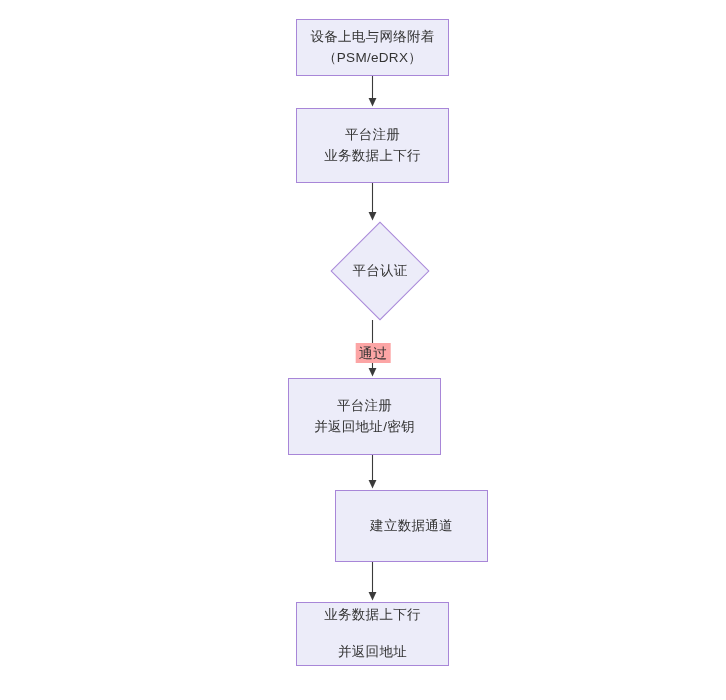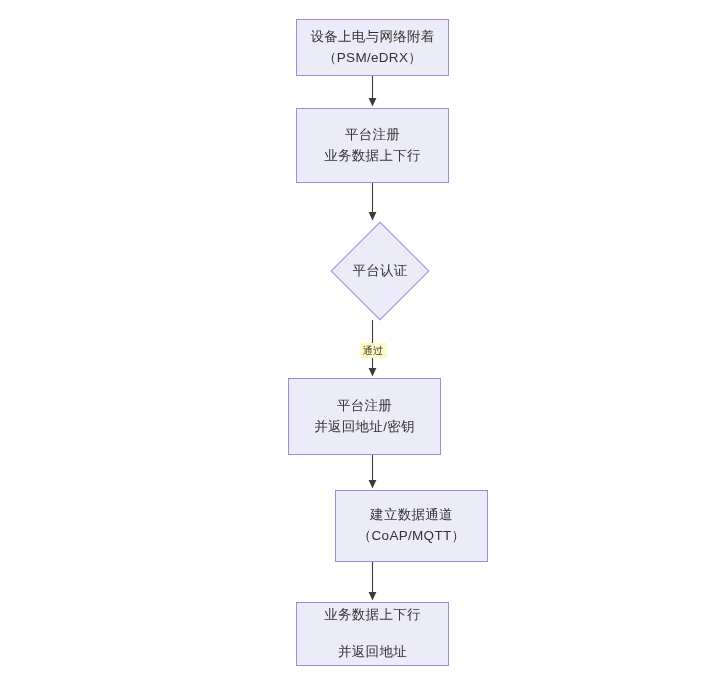--- a/index.html
+++ b/index.html
@@ -69,23 +69,23 @@
     z-index: 2;
     color: #333333;
     font-size: 13.5px;
     letter-spacing: 0.3px;
     white-space: nowrap;
   }
 
   .edge-label {
     position: absolute;
     z-index: 3;
-    background: #fef9c3;
+    background: #fca5a5;
     color: #333333;
-    font-size: 10px;
+    font-size: 14px;
     line-height: 1.3;
     padding: 1px 3px;
     letter-spacing: 0.3px;
     white-space: nowrap;
     transform: translateX(-50%);
   }
 
   svg.connectors {
     position: absolute;
     left: 0;
@@ -135,21 +135,20 @@
     <span>通过</span>
   </div>
 
   <div class="node" style="left:288px; top:378px; width:153px; height:77px;">
     <span class="line">平台注册</span>
     <span class="line">并返回地址/密钥</span>
   </div>
 
   <div class="node" style="left:296px; top:490px; width:153px; height:72px;margin-left:39px;">
     <span class="line">建立数据通道</span>
-    <span class="line">（CoAP/MQTT）</span>
   </div>
 
   <div class="node" style="left:296px; top:602px; width:153px; height:64px;gap:16px;">
     <span class="line">业务数据上下行</span>
     <span class="line">并返回地址</span>
   </div>
 
 </div>
 
 </body></html>

